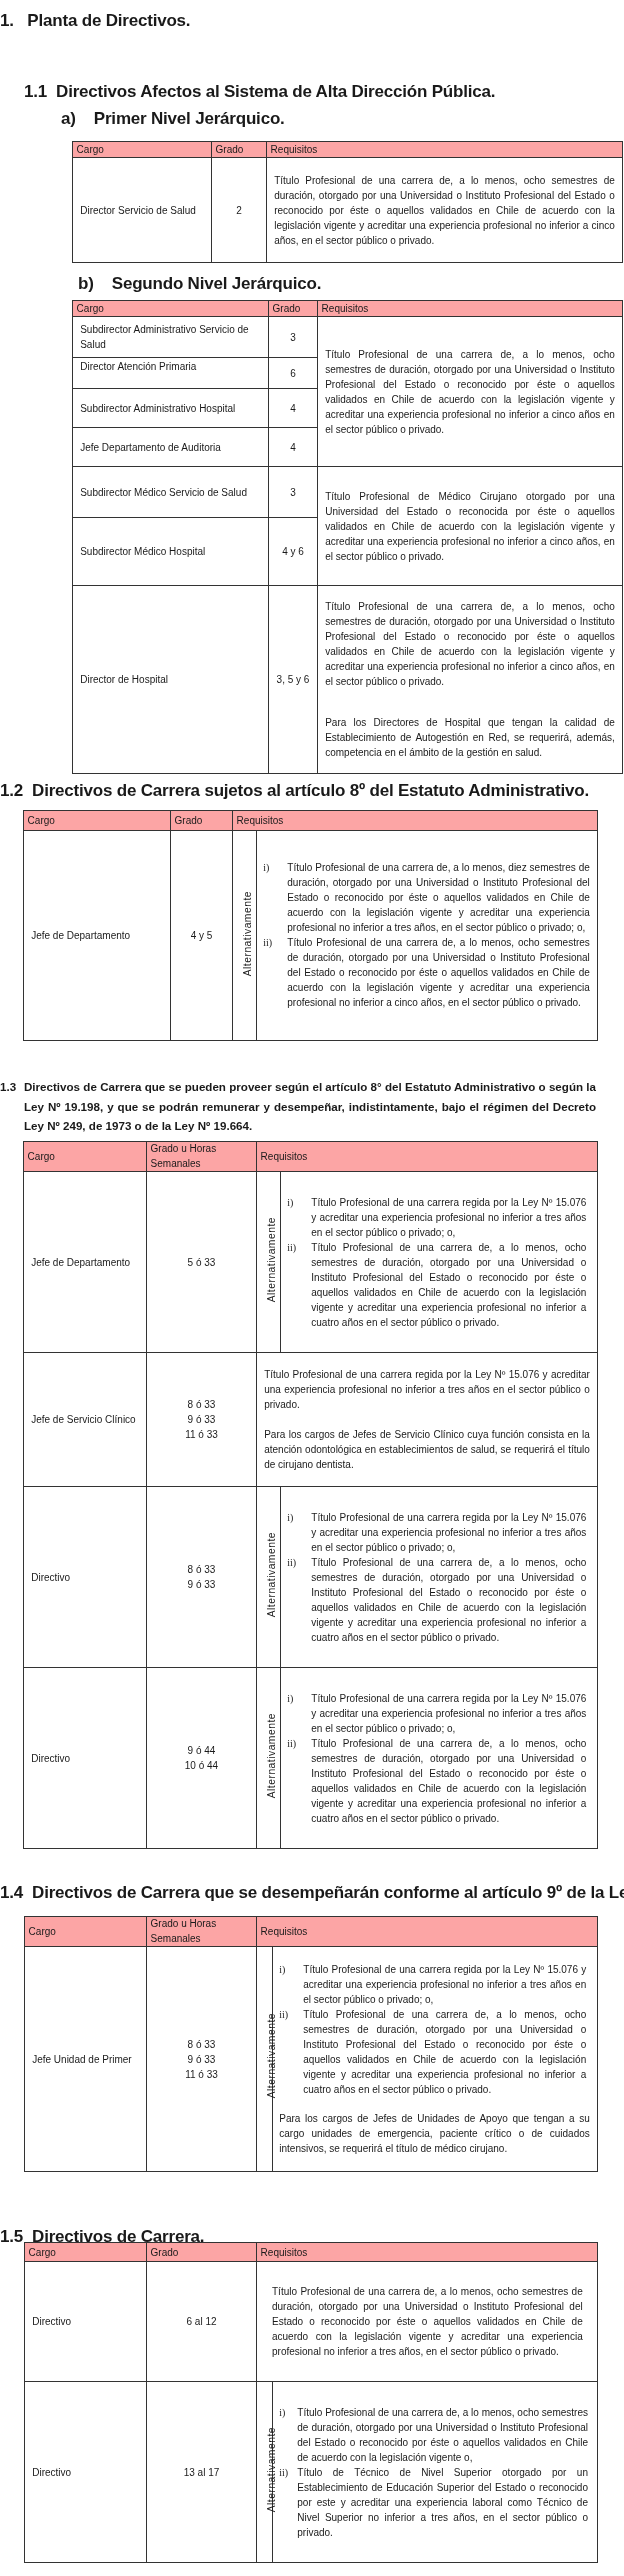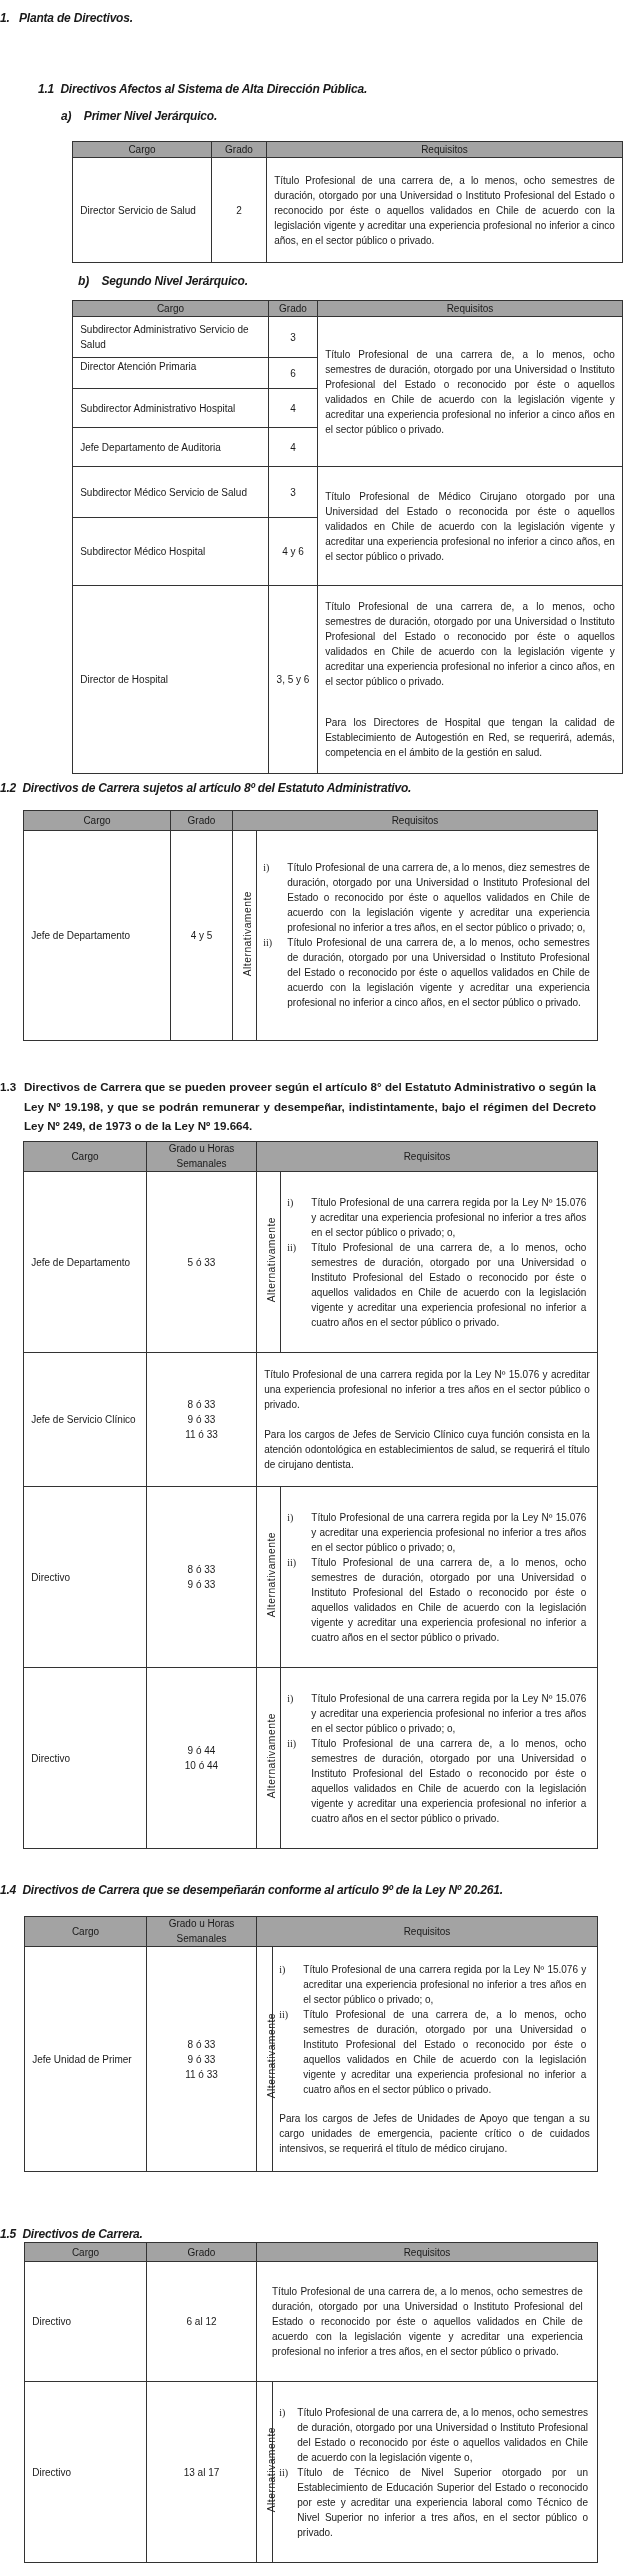--- a/index.html
+++ b/index.html
@@ -1,40 +1,40 @@
 <!DOCTYPE html>
 <html style="font-size:14.3px"><head>
 <meta charset="utf-8">
 <style>
   html, body { margin:0; padding:0; background:#ffffff; }
   body { width:624px; height:2576px; position:relative; overflow:hidden;
          font-family:"Liberation Sans", sans-serif; color:#1a1a1a; }
-  .h { position:absolute; font-weight:bold; font-size:12px; white-space:nowrap; letter-spacing:-0.2px;font-style:italic; }
+  .h { position:absolute; font-weight:bold; font-size:17px; white-space:nowrap; letter-spacing:-0.2px; }
   .h13 { position:absolute; font-weight:bold; font-size:11.6px; line-height:19.7px; text-align:justify; }
   table.t { position:absolute; border-collapse:collapse; table-layout:fixed; font-size:10px; line-height:15px; }
-  table.t th { background:#a3a3a3; font-weight:normal; border:1.3px solid #333; text-align:center; padding:0 3.6px; }
+  table.t th { background:#fca5a5; font-weight:normal; border:1.3px solid #333; text-align:left; padding:0 3.6px; }
   table.t td { border:1.3px solid #333; vertical-align:middle; padding:0 7.2px; }
   td.c { text-align:center; }
   td.r { text-align:justify; }
   td.alt { padding:0; text-align:center; }
   .vert { writing-mode:vertical-rl; transform:rotate(180deg); font-size:10.3px; letter-spacing:0.5px; display:inline-block; }
   ol.rl { list-style:none; margin:0; padding:0; }
   ol.rl li { display:flex; text-align:justify; }
   ol.rl li .mk { flex:0 0 24px; font-family:"Liberation Serif", serif; }
   ol.rl li .tx { flex:1; }
   p.para { margin:26px 0 0 0; text-align:justify; }
 </style>
 </head>
 <body>
 
 <div class="h" style="left:0;top:10.7px;">
   <span>1.</span>&nbsp;&nbsp;
   <span>Planta de Directivos.</span>
 </div>
-<div class="h" style="left:24px;top:82px;margin-left:14px;">
+<div class="h" style="left:24px;top:82px;">
   <span>1.1</span>&nbsp;
   <span>Directivos Afectos al Sistema de Alta Dirección Pública.</span>
 </div>
 <div class="h" style="left:61px;top:109px;">
   <span>a)</span>&nbsp;&nbsp;&nbsp;
   <span>Primer Nivel Jerárquico.</span>
 </div>
 
 <table class="t" style="left:72px;top:141px;width:551px;">
   <colgroup>

